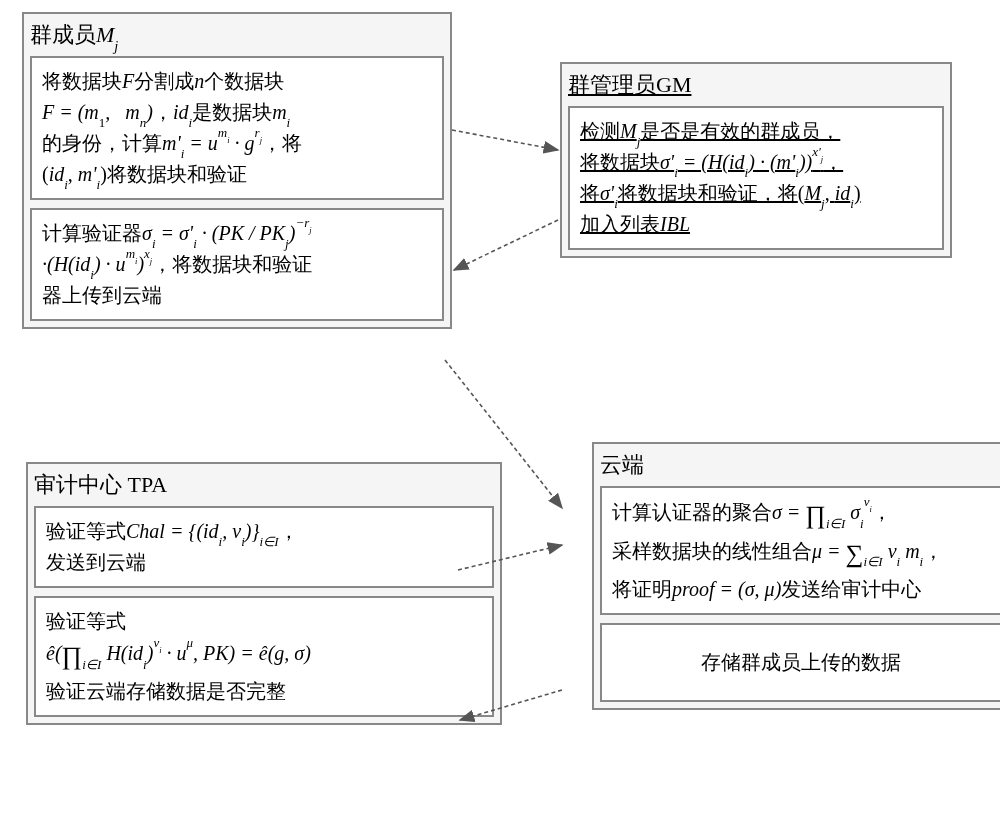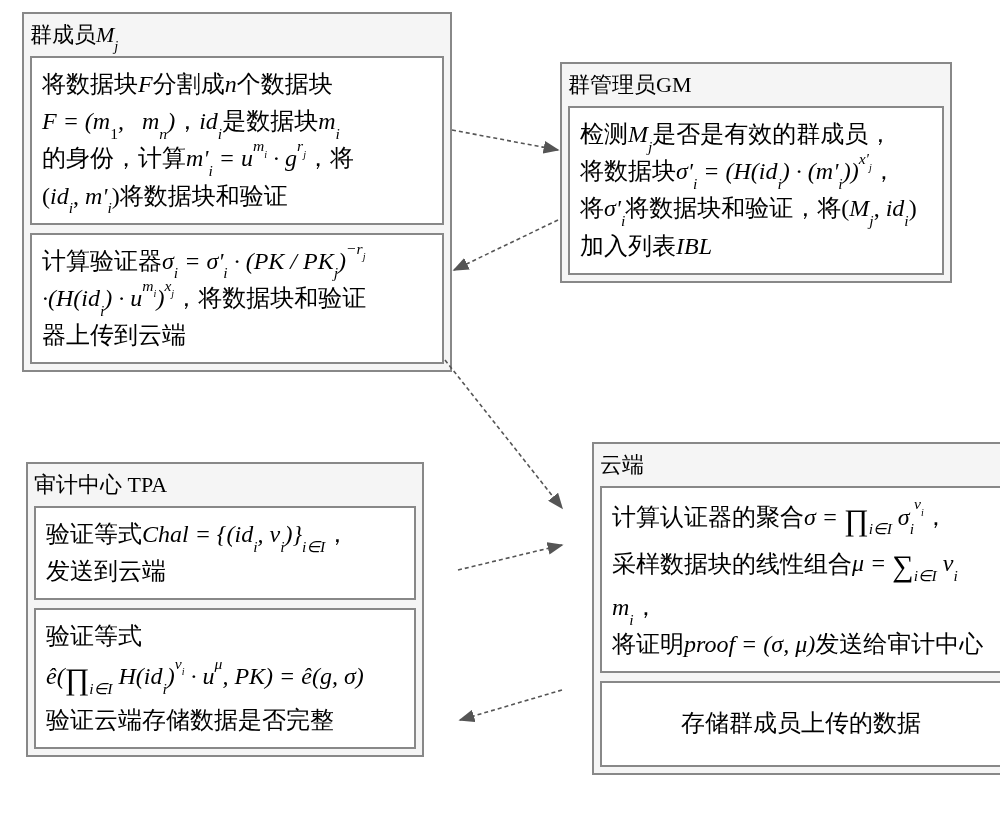--- a/index.html
+++ b/index.html
@@ -22,21 +22,21 @@
     text-align: left;
     font-size: 22px;
     margin: 2px 0 6px 0;
     font-weight: normal;
   }
   .inner-box {
     border: 2px solid #888;
     background: #fff;
     padding: 8px 10px;
     margin-bottom: 8px;
-    font-size: 24px;
+    font-size: 20px;
     line-height: 1.55;
   }
   .inner-box:last-child { margin-bottom: 0; }
   .math { font-style: italic; font-family: "Times New Roman", serif; }
   sub, sup { font-size: 0.65em; line-height: 0; position: relative; }
   sub { bottom: -0.25em; }
   sup { top: -0.4em; }
   svg.arrows {
     position: absolute;
     top: 0; left: 0;
@@ -59,31 +59,31 @@
     (<span class="math">id<sub>i</sub></span>, <span class="math">m'<sub>i</sub></span>)<span>将数据块和验证</span>
   </div>
 
   <div class="inner-box">
     <span>计算验证器</span><span class="math">σ<sub>i</sub> = σ'<sub>i</sub> · (PK / PK<sub>j</sub>)<sup>−r<sub>j</sub></sup></span><br>
     <span class="math">·(H(id<sub>i</sub>) · u<sup>m<sub>i</sub></sup>)<sup>x<sub>j</sub></sup></span><span>，将数据块和验证</span><br>
     <span>器上传到云端</span>
   </div>
 </div>
 
-<div class="outer-box" style="left:560px; top:62px; width:392px;">
+<div class="outer-box" style="left:560px; top:62px; width:392px;text-decoration:underline;">
   <div class="box-title">群管理员GM</div>
   <div class="inner-box">
     <span>检测</span><span class="math">M<sub>j</sub></span><span>是否是有效的群成员，</span><br>
     <span>将数据块</span><span class="math">σ'<sub>i</sub> = (H(id<sub>i</sub>) · (m'<sub>i</sub>))<sup>x'<sub>j</sub></sup></span><span>，</span><br>
     <span>将</span><span class="math">σ'<sub>i</sub></span><span>将数据块和验证，将</span>(<span class="math">M<sub>j</sub></span>, <span class="math">id<sub>i</sub></span>)<br>
     <span>加入列表</span><span class="math">IBL</span>
   </div>
 </div>
 
-<div class="outer-box" style="left:26px; top:462px; width:398px;">
+<div class="outer-box" style="left:26px; top:462px; width:476px;">
   <div class="box-title">审计中心 TPA</div>
   <div class="inner-box">
     <span>验证等式</span><span class="math">Chal = {(id<sub>i</sub>, v<sub>i</sub>)}<sub>i∈I</sub></span><span>，</span><br>
     <span>发送到云端</span>
   </div>
   <div class="inner-box">
     <span>验证等式</span><br>
     <span class="math">ê(<span class="prod">∏</span><sub>i∈I</sub> H(id<sub>i</sub>)<sup>v<sub>i</sub></sup> · u<sup>μ</sup>, PK) = ê(g, σ)</span><br>
     <span>验证云端存储数据是否完整</span>
   </div>

